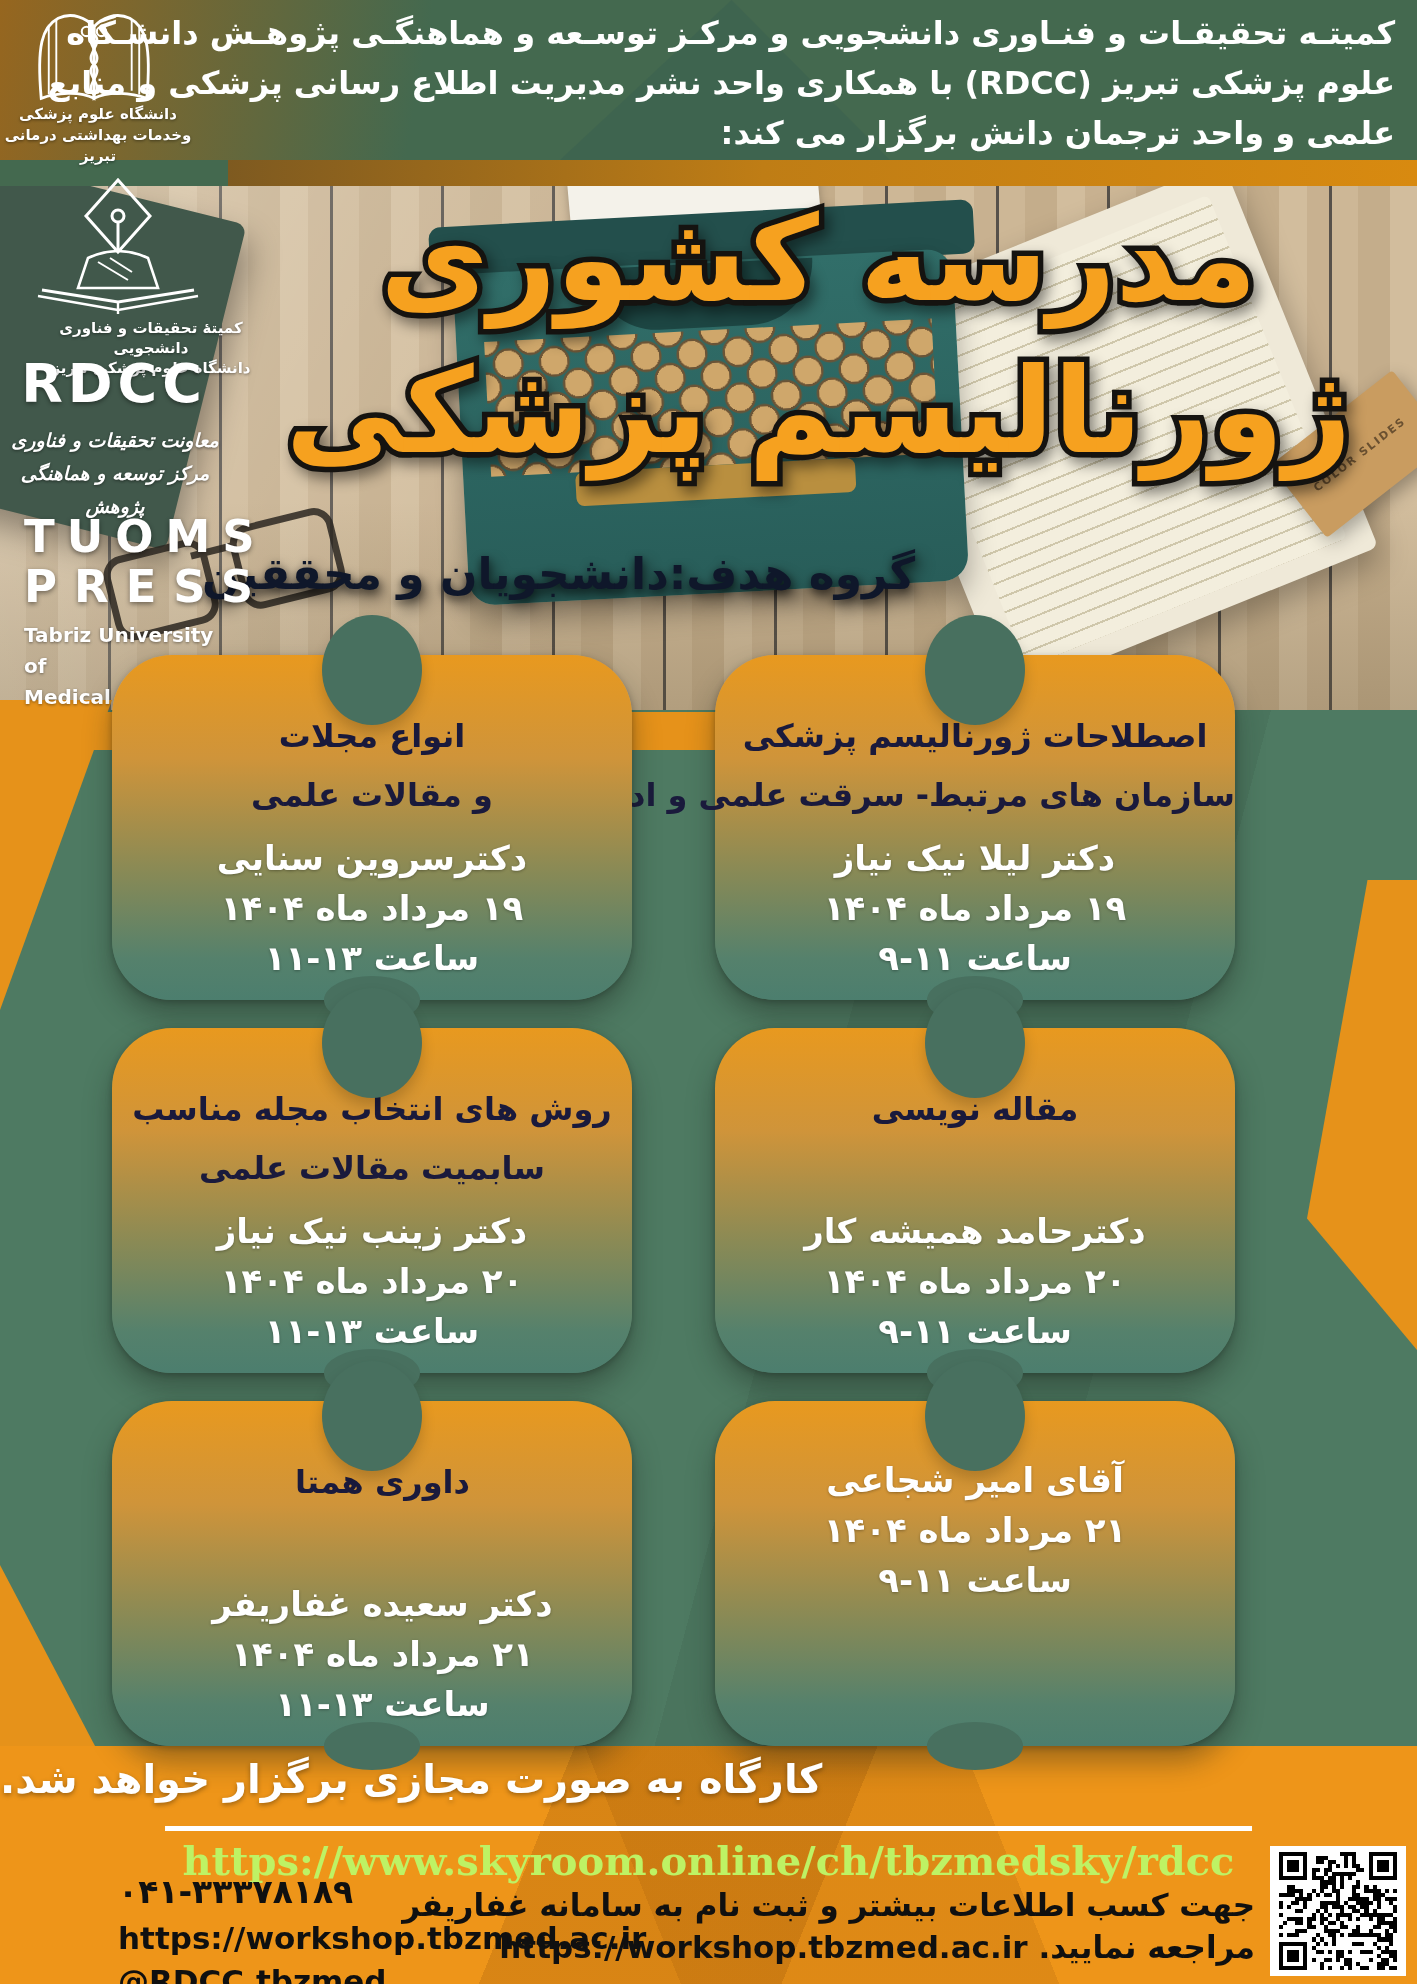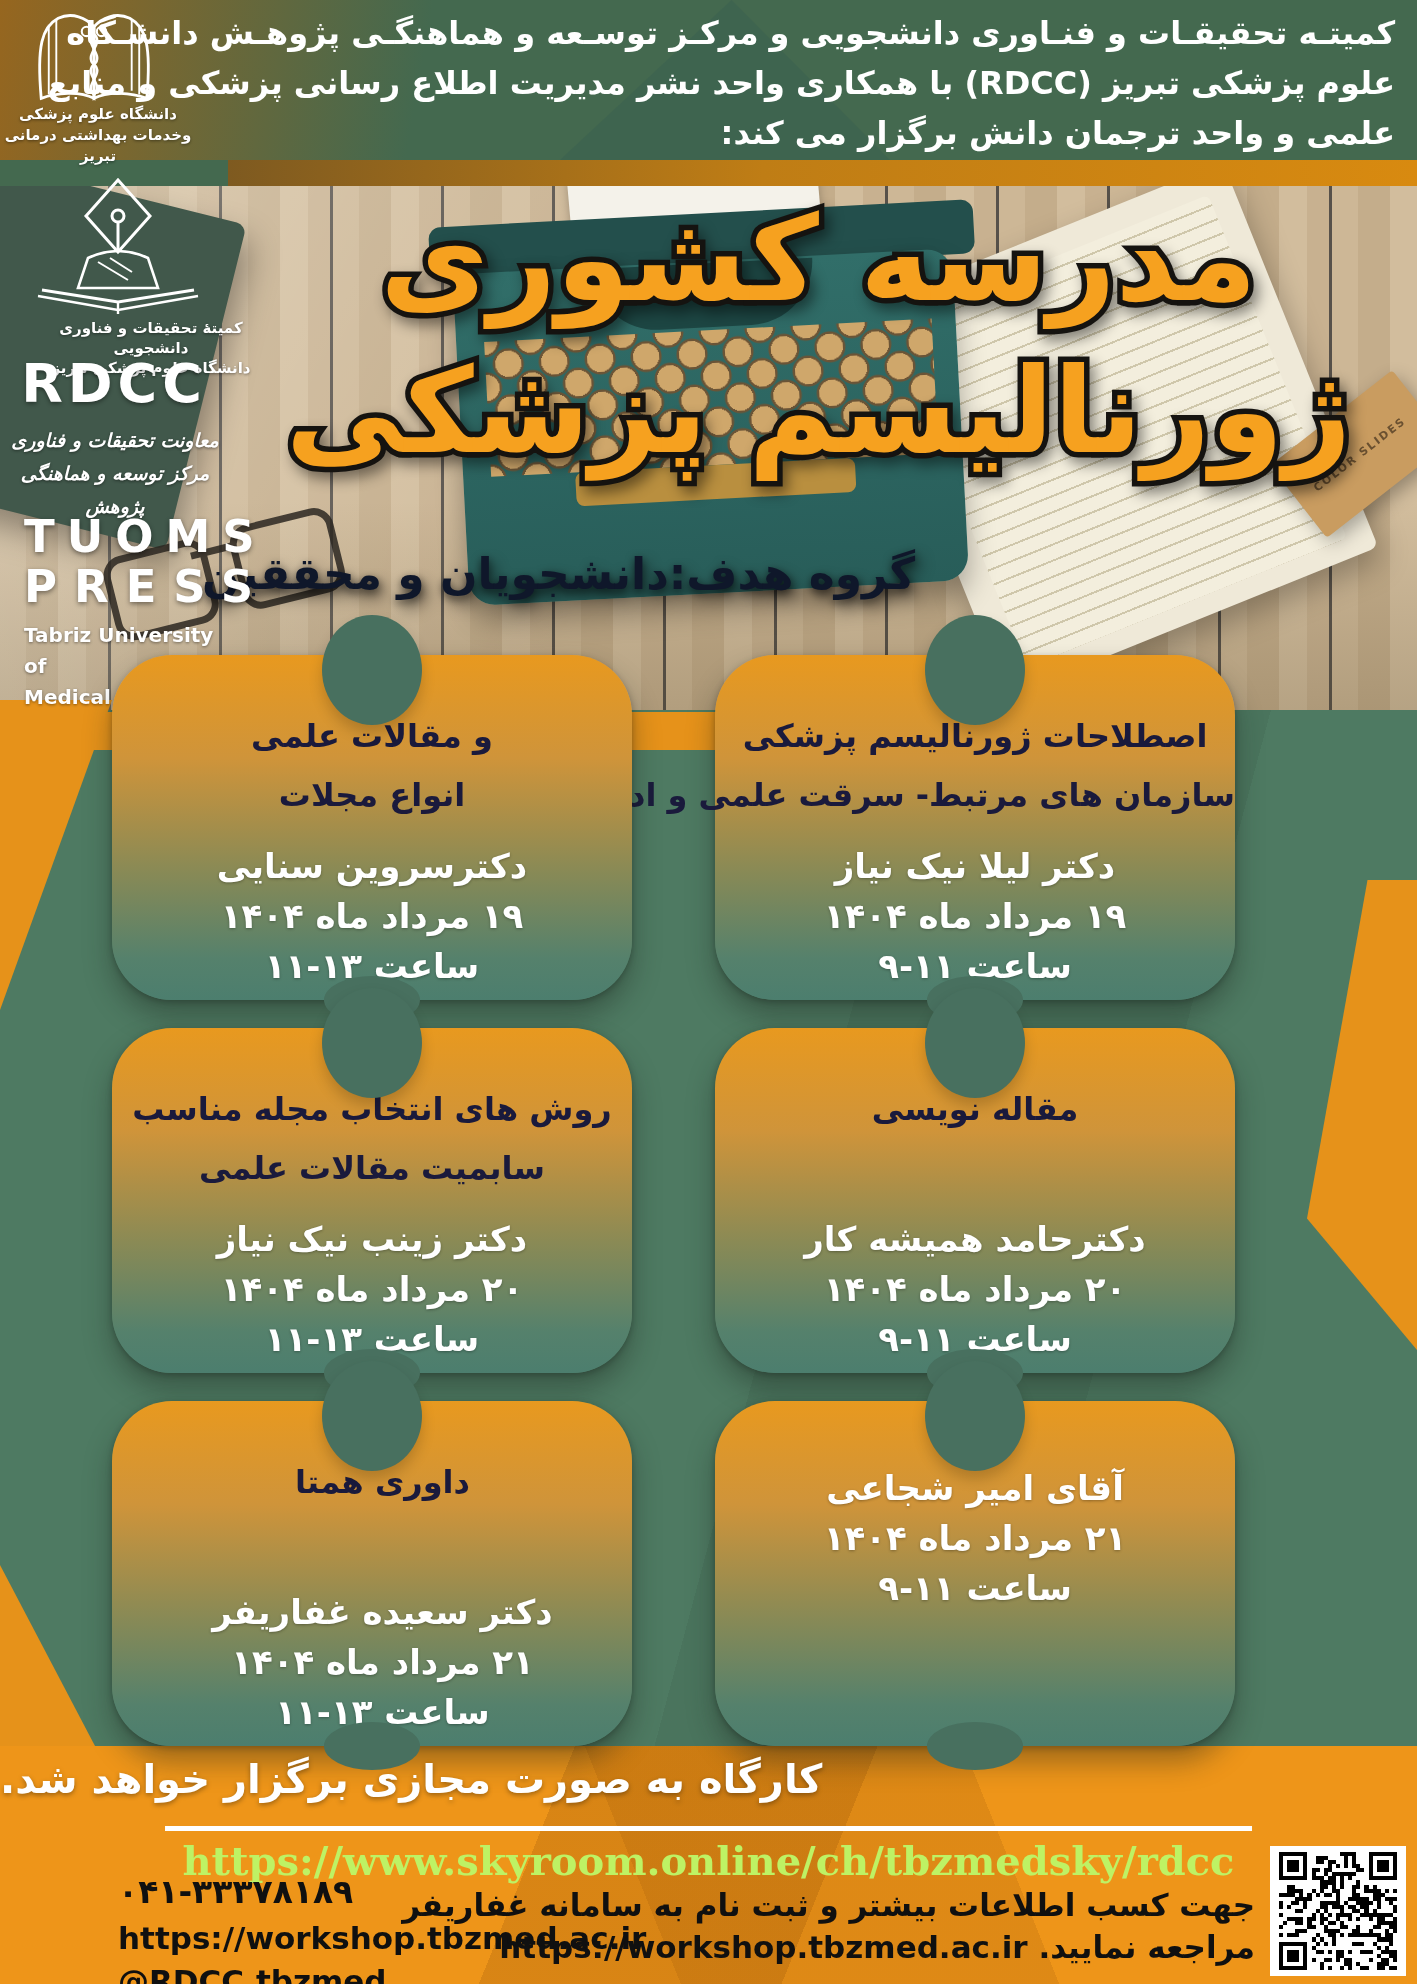--- a/index.html
+++ b/index.html
@@ -101,21 +101,21 @@
     text-align:center;padding-top:52px;box-sizing:border-box;}
   .c0{left:715px;top:655px;} .c1{left:112px;top:655px;}
   .c2{left:715px;top:1028px;} .c3{left:112px;top:1028px;}
   .c4{left:715px;top:1401px;} .c5{left:112px;top:1401px;padding-left:21px;}
   .notch-top{position:absolute;left:50%;top:-40px;width:100px;height:110px;margin-left:-50px;
     border-radius:50%;background:#48705f;box-shadow:0 8px 14px rgba(0,0,0,.18);}
   .notch-bottom{position:absolute;left:50%;bottom:-24px;width:96px;height:48px;margin-left:-48px;
     border-radius:50%;background:#48705f;}
   .card-title{min-height:124px;font-size:32px;line-height:59px;font-weight:700;color:#1a1a3c;}
   .card-title div{white-space:nowrap;}
-  .card-info{margin-top:10px;color:#fff;font-weight:700;font-size:34px;line-height:50px;
+  .card-info{margin-top:2px;color:#fff;font-weight:700;font-size:34px;line-height:50px;
     text-shadow:0 1px 3px rgba(0,0,0,.3);}
   .card-info div{white-space:nowrap;}
 
   
   .band{position:absolute;left:0;top:1746px;width:1417px;height:238px;background:#ee9519;z-index:1;}
   .band::before{content:"";position:absolute;inset:0;
     background:
       linear-gradient(112deg,rgba(0,0,0,0) 38%,rgba(140,75,5,.22) 38%,rgba(140,75,5,.22) 58%,rgba(0,0,0,0) 58%),
       linear-gradient(248deg,rgba(0,0,0,0) 30%,rgba(140,75,5,.16) 30%,rgba(140,75,5,.16) 55%,rgba(0,0,0,0) 55%);}
   .virtual{position:absolute;left:0;right:0;top:1756px;z-index:6;text-align:left;direction:rtl;
@@ -244,22 +244,22 @@
       <div>دکتر لیلا نیک نیاز</div>
       <div>۱۹ مرداد ماه ۱۴۰۴</div>
       <div>ساعت ۱۱-۹</div>
     </div>
     <div class="notch-bottom"></div>
   </div>
 
   <div class="card c1">
     <div class="notch-top"></div>
     <div class="card-title">
+      <div>انواع مجلات</div>
       <div>و مقالات علمی</div>
-      <div>انواع مجلات</div>
     </div>
     <div class="card-info">
       <div>دکترسروین سنایی</div>
       <div>۱۹ مرداد ماه ۱۴۰۴</div>
       <div>ساعت ۱۳-۱۱</div>
     </div>
     <div class="notch-bottom"></div>
   </div>
 
   <div class="card c2">

